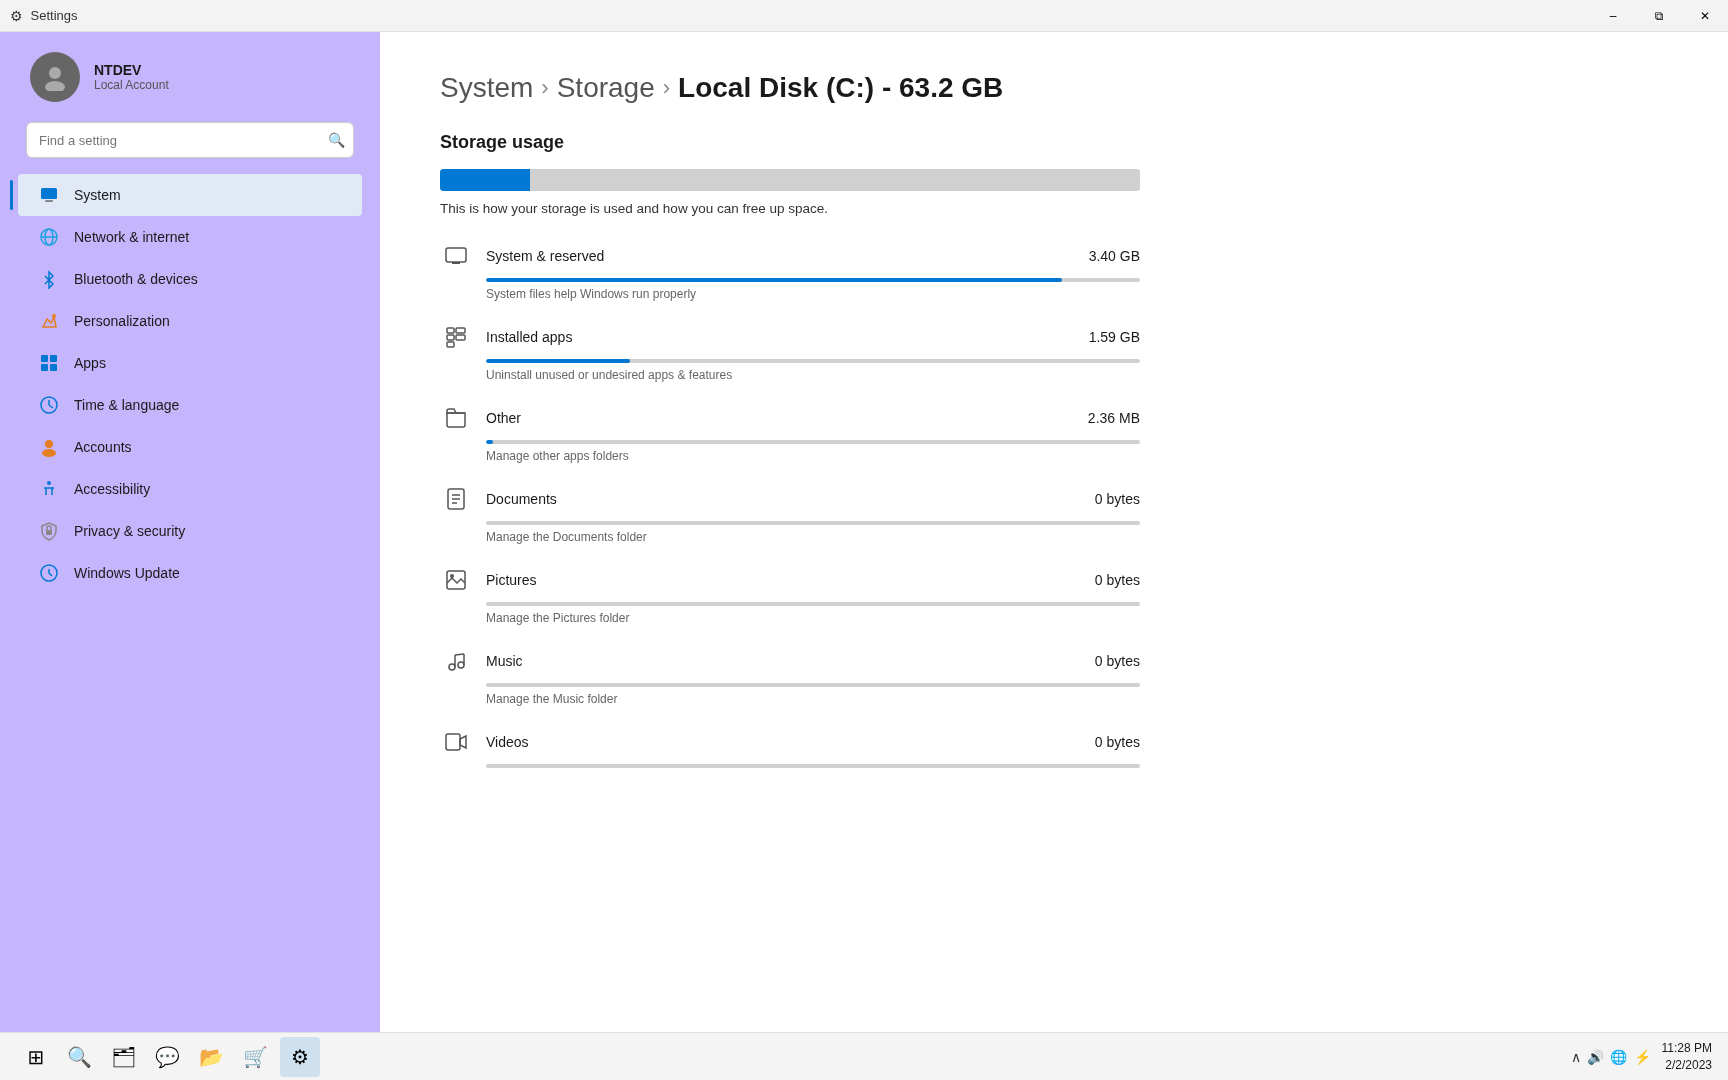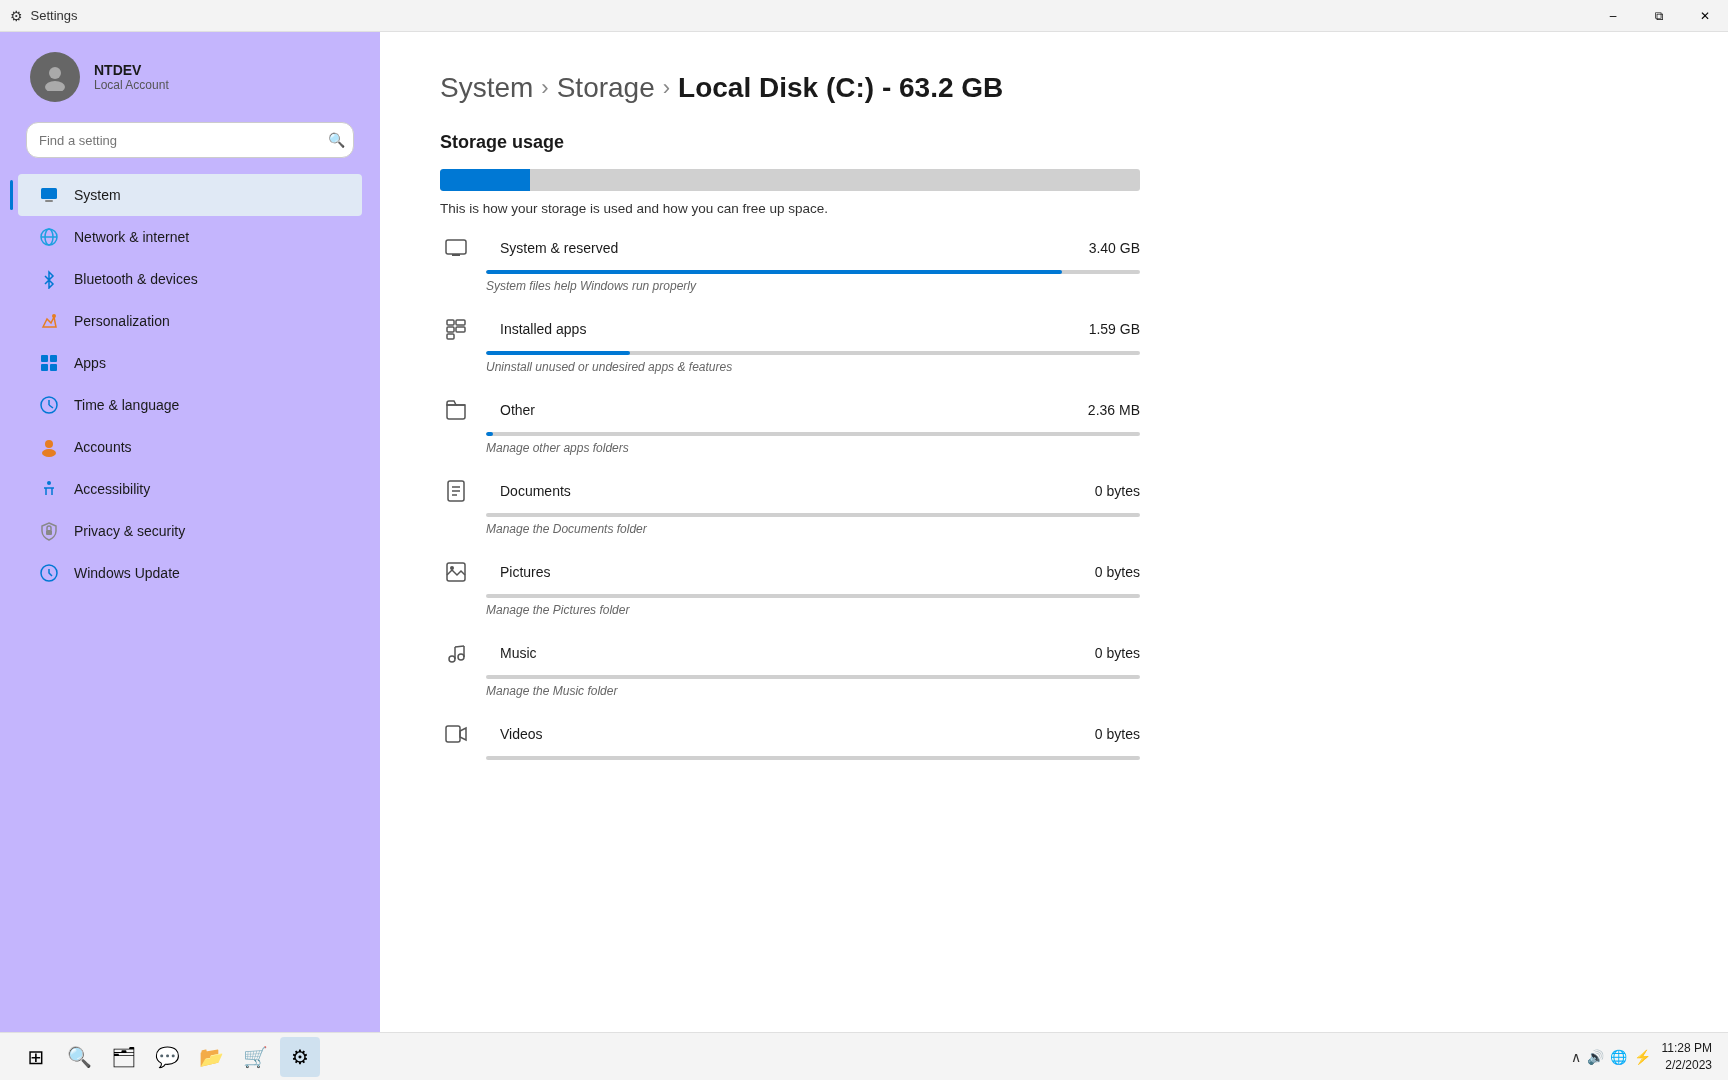--- a/index.html
+++ b/index.html
@@ -92,21 +92,21 @@
     }
 
     .search-box {
       margin: 0 16px 16px 16px;
       position: relative;
     }
     .search-box input {
       width: 100%;
       height: 36px;
       border: 1px solid #ccc;
-      border-radius: 12px;
+      border-radius: 6px;
       padding: 0 36px 0 12px;
       font-size: 13px;
       background: #fff;
       outline: none;
     }
     .search-icon-btn {
       position: absolute;
       right: 8px;
       top: 50%;
       transform: translateY(-50%);
@@ -209,35 +209,35 @@
       display: flex;
       justify-content: space-between;
       max-width: 700px;
       font-size: 13px;
       color: #444;
       margin-bottom: 14px;
     }
     .storage-description {
       font-size: 13.5px;
       color: #333;
-      margin-bottom: 16px;
+      margin-bottom: 24px;
     }
 
     
     .storage-item {
       display: flex;
       flex-direction: column;
       margin-bottom: 20px;
       max-width: 700px;
       cursor: pointer;
     }
     .storage-item-header {
       display: flex;
       align-items: center;
-      gap: 28px;
+      gap: 14px;
       margin-bottom: 6px;
     }
     .storage-item-icon {
       width: 32px;
       height: 32px;
       display: flex;
       align-items: center;
       justify-content: center;
       font-size: 20px;
       color: #444;
@@ -267,21 +267,20 @@
     }
     .storage-item-bar-fill {
       height: 100%;
       background: #0078d4;
       border-radius: 2px;
     }
     .storage-item-desc {
       margin-left: 46px;
       font-size: 12px;
       color: #666;
-      font-style: italic;
     }
 
     
     .taskbar {
       height: 48px;
       background: rgba(243,243,243,0.95);
       display: flex;
       align-items: center;
       justify-content: space-between;
       padding: 0 16px;

